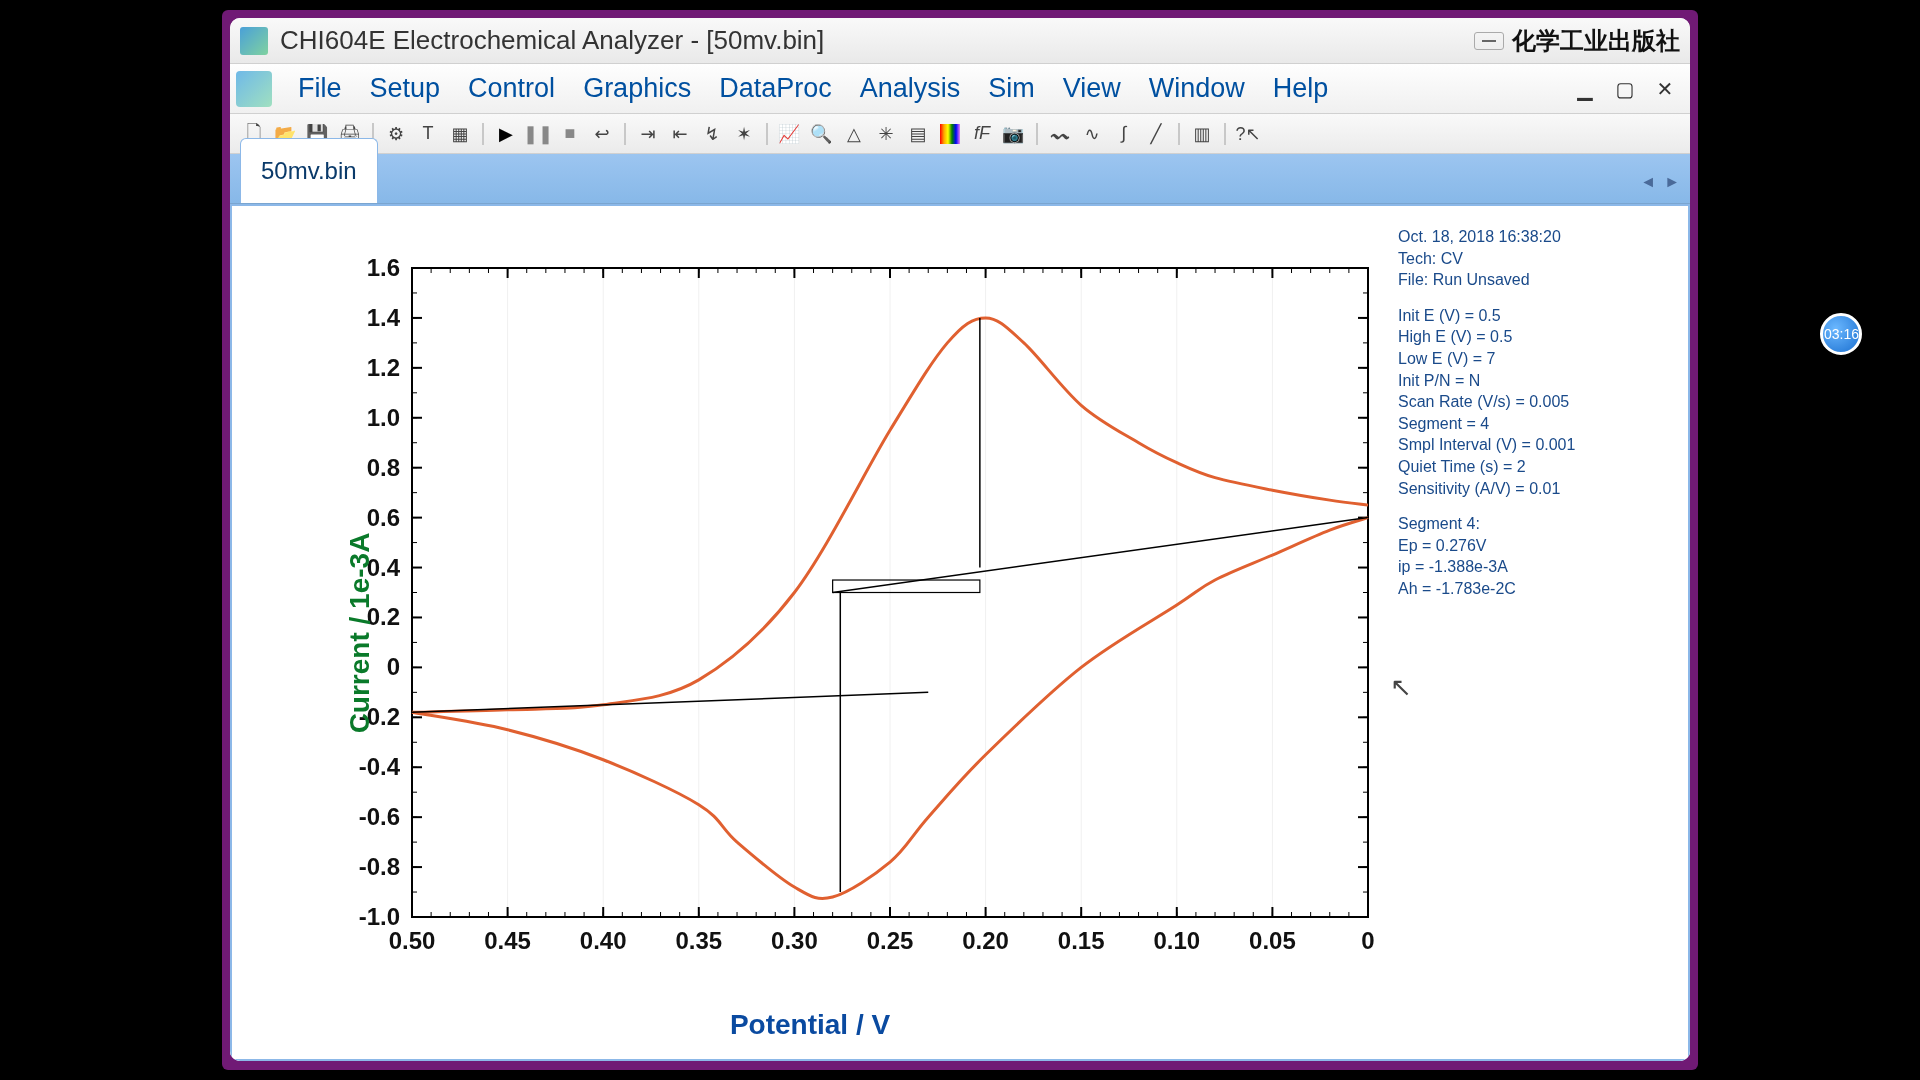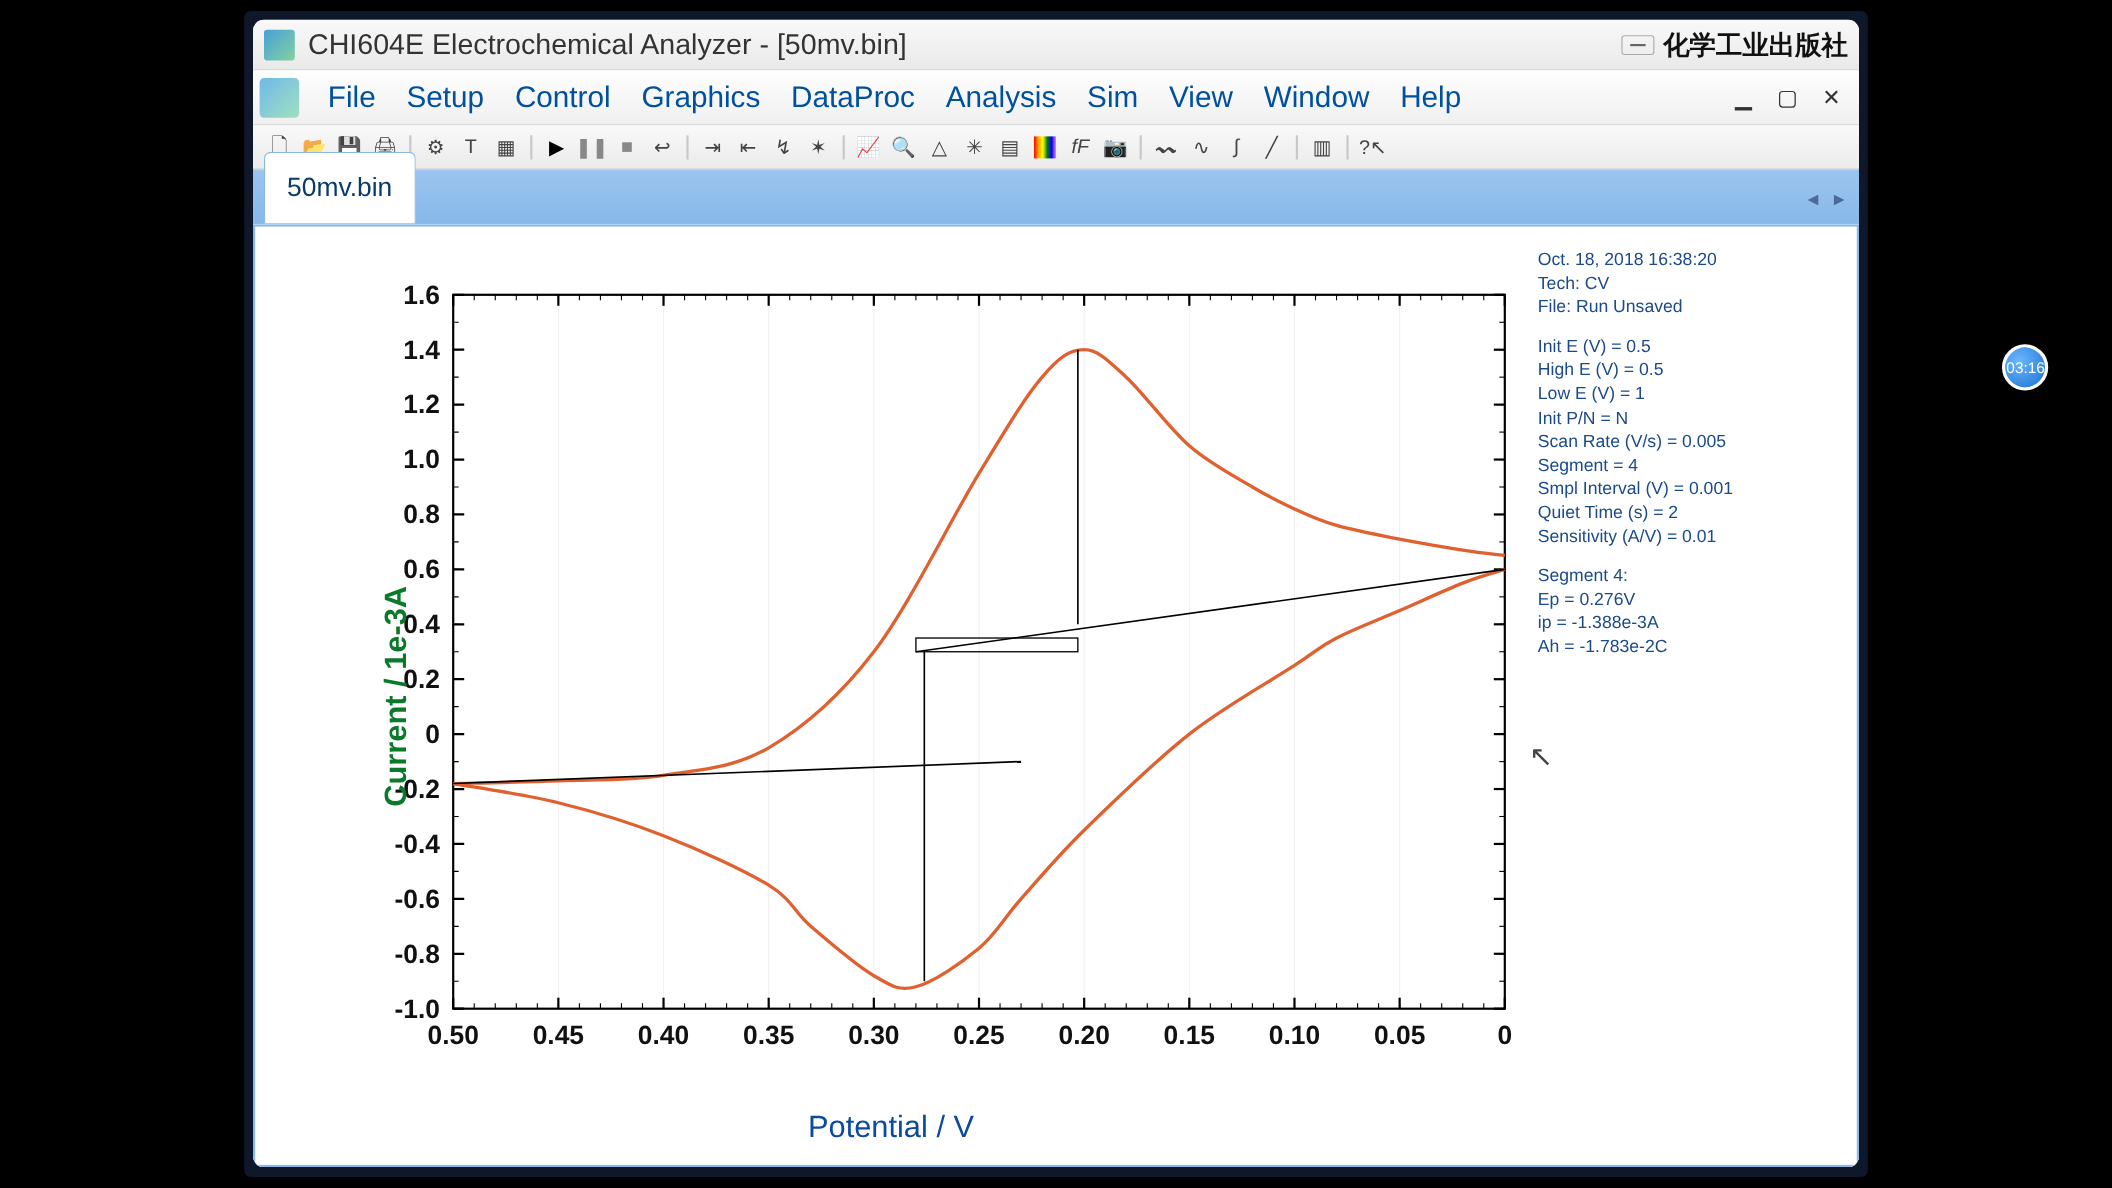--- a/index.html
+++ b/index.html
@@ -10,21 +10,21 @@
     font-family: Arial, sans-serif;
     overflow: hidden;
     position: relative;
   }
   .video-frame {
     position: absolute;
     left: 222px;
     top: 10px;
     width: 1476px;
     height: 1060px;
-    background: #0f172a;
+    background: #701a75;
     border-radius: 6px;
   }
   .app-window {
     position: absolute;
     left: 8px;
     top: 8px;
     width: 1460px;
     height: 1043px;
     background: #fff;
     border-radius: 10px;
@@ -149,21 +149,21 @@
     font-weight: bold;
     color: #0a7a2a;
     white-space: nowrap;
   }
   .axis-label-x {
     position:absolute;
     bottom: 18px;
     left: 50%;
     transform: translateX(-50%);
     font-size: 28px;
-    font-weight: normal;
+    font-weight: bold;
     color: #0a4aa0;
   }
   .info-panel {
     width: 300px;
     padding: 20px 14px 10px 10px;
     font-size: 16px;
     line-height: 1.35;
     color: #1a4a8a;
   }
   .info-panel .block { margin-bottom: 14px; }
@@ -535,21 +535,21 @@
       </div>
       <div class="info-panel">
         <div class="block">
           <div class="line">Oct. 18, 2018   16:38:20</div>
           <div class="line">Tech: CV</div>
           <div class="line">File: Run Unsaved</div>
         </div>
         <div class="block" id="params-block">
             <div class="line">Init E (V) = 0.5</div>
             <div class="line">High E (V) = 0.5</div>
-            <div class="line">Low E (V) = 1</div>
+            <div class="line">Low E (V) = 7</div>
             <div class="line">Init P/N = N</div>
             <div class="line">Scan Rate (V/s) = 0.005</div>
             <div class="line">Segment = 4</div>
             <div class="line">Smpl Interval (V) = 0.001</div>
             <div class="line">Quiet Time (s) = 2</div>
             <div class="line">Sensitivity (A/V) = 0.01</div>
           </div>
         <div class="block" id="seg4-block">
             <div class="line">Segment 4:</div>
             <div class="line">Ep = 0.276V</div>

